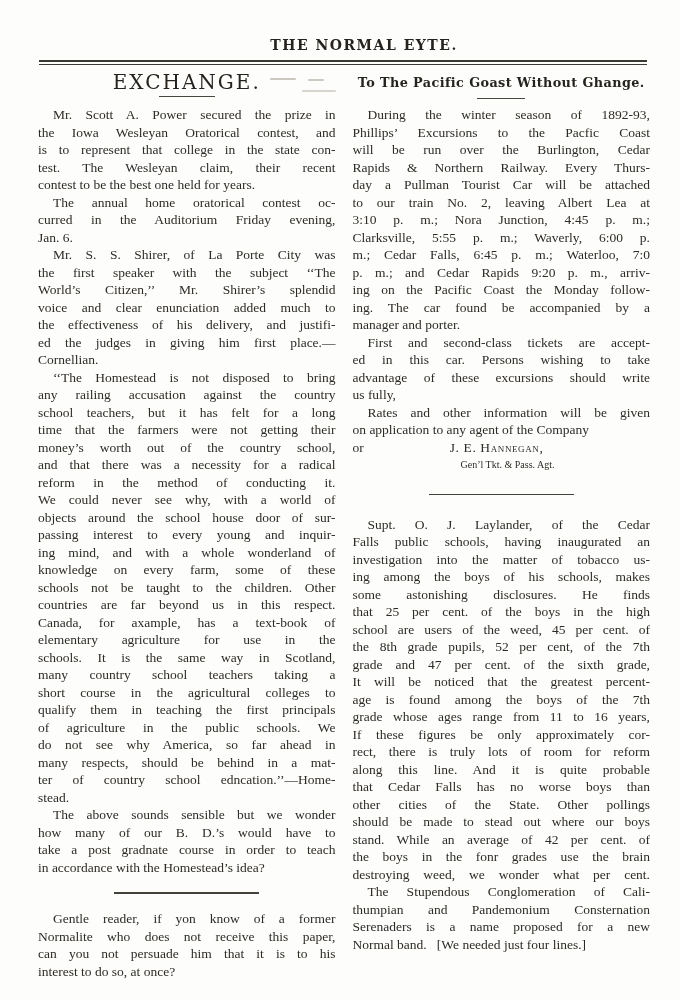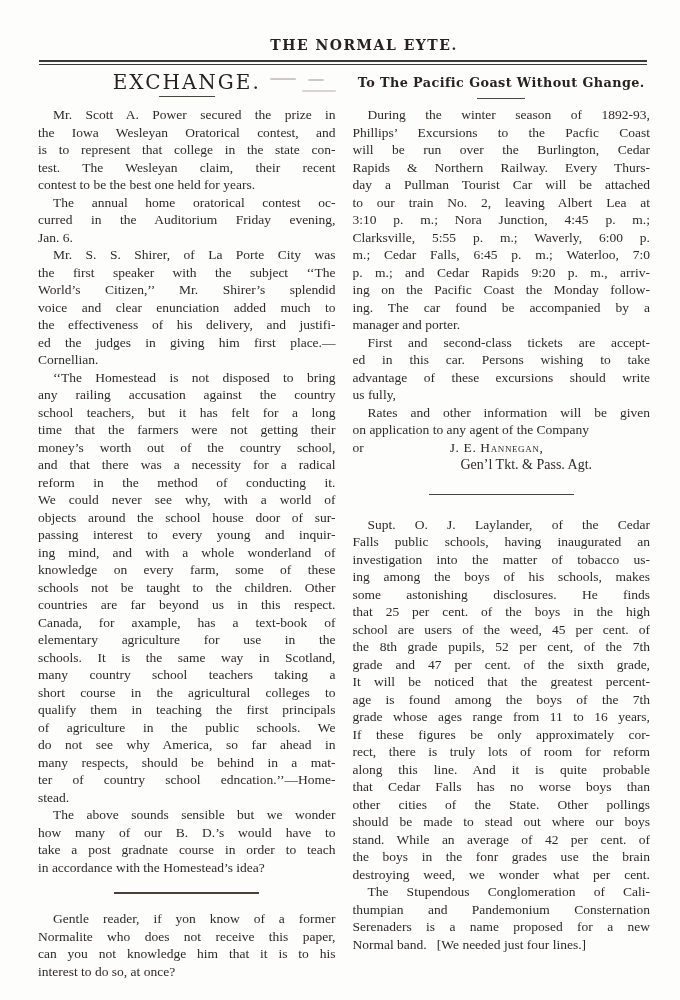--- a/index.html
+++ b/index.html
@@ -93,21 +93,21 @@
     display: flex;
   }
   .sig-name {
     margin-left: 86px;
     font-variant: small-caps;
     letter-spacing: 0.6px;
   }
   .sig-title {
     height: 17.5px;
     line-height: 17.5px;
-    font-size: 14px;
+    font-size: 10px;
     padding-left: 108px;
   }
 
   .section-divider {
     height: 34px;
     display: flex;
     align-items: center;
     justify-content: center;
   }
   .section-divider.tall { height: 42px; }
@@ -188,21 +188,21 @@
           <div class="line">how many of our B. D.’s would have to</div>
           <div class="line">take a post gradnate course in order to teach</div>
           <div class="line last">in accordance with the Homestead’s idea?</div>
         </div>
       <div class="section-divider">
         <div class="divider-line"></div>
       </div>
       <div class="para">
           <div class="line first">Gentle reader, if yon know of a former</div>
           <div class="line">Normalite who does not receive this paper,</div>
-          <div class="line">can you not knowledge him that it is to his</div>
+          <div class="line">can you not persuade him that it is to his</div>
           <div class="line last">interest to do so, at once?</div>
         </div>
     </div>
 
     <div class="col">
       <div class="col-head">
         <div class="coast-heading">To The Pacific Goast Without Ghange.</div>
         <div class="head-rule w-right"></div>
       </div>
       <div class="para">

